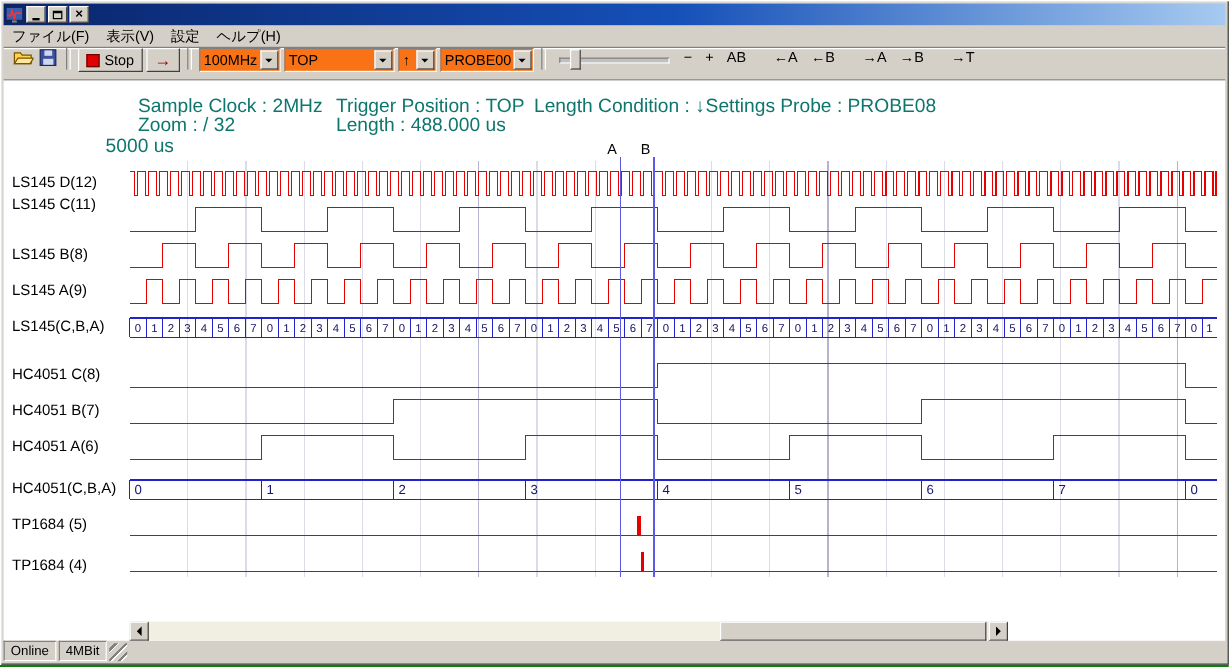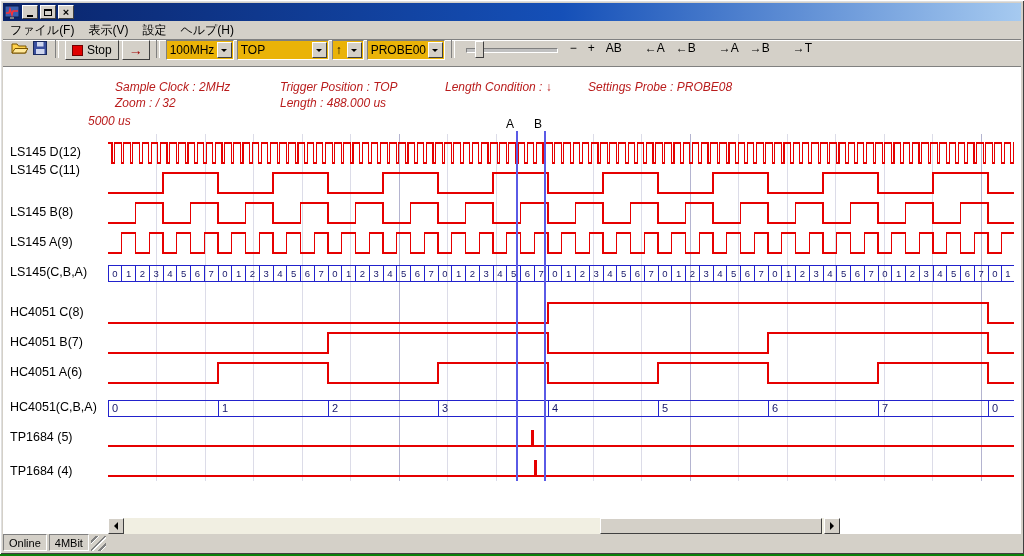--- a/index.html
+++ b/index.html
@@ -25,34 +25,34 @@
   .toolbar{position:absolute;left:3px;top:39px;right:3px;height:27px;display:flex;gap:3px;
            padding-left:7px;border-top:1px solid #808080;box-shadow:inset 0 1px 0 #fff;box-sizing:border-box;font-size:12px;}
   .tool-sep{width:2px;height:18px;border-left:1px solid #808080;border-right:1px solid #fff;margin:0 3px;flex:none;}
   .gap{width:9px;flex:none;}
   .tb-icon{width:18px;height:16px;flex:none;}
   .tb-btn{height:20px;display:flex;align-items:center;gap:4px;padding:0 6px;background:#d4d0c8;
           border:1px solid;border-color:#fff #404040 #404040 #fff;box-sizing:border-box;}
   .stop-square{width:9px;height:9px;background:#e00000;border:1px solid #700000;}
   .run-arrow{color:#a00000;font-weight:bold;font-size:14px;line-height:12px;}
   .flatbtn{padding:1px 4px;color:#000;}
-  .combo{height:20px;background:#eab308;border:1px solid;border-color:#808080 #fff #fff #808080;
+  .combo{height:20px;background:#f97316;border:1px solid;border-color:#808080 #fff #fff #808080;
          display:flex;align-items:center;box-sizing:border-box;flex:none;}
   .combo-text{flex:1;padding:0 3px;font-size:12px;white-space:nowrap;overflow:hidden;}
   .combo-arrow{width:15px;height:16px;margin-right:1px;background:#d4d0c8;border:1px solid;border-color:#fff #404040 #404040 #fff;
                display:flex;align-items:center;justify-content:center;box-sizing:border-box;}
   .tri-down{width:0;height:0;border:3.5px solid transparent;border-top-color:#000;margin-top:3px;}
   .slider{width:92px;height:18px;position:relative;margin:0 5px;flex:none;}
   .slider-track{position:absolute;left:0;right:0;top:8px;height:3px;background:#c0c0c0;
                 border:1px solid;border-color:#808080 #fff #fff #808080;}
   .slider-thumb{position:absolute;left:9px;top:1px;width:7px;height:15px;background:#d4d0c8;
                 border:1px solid;border-color:#fff #404040 #404040 #fff;}
   
   .main{position:absolute;left:3px;top:66px;right:3px;bottom:20px;background:#fff;overflow:hidden;border-top:1px solid #808080;}
-  .info{position:absolute;font-size:12px;color:#b91c1c;white-space:nowrap;font-style:italic;}
+  .info{position:absolute;font-size:16px;color:#0f766e;white-space:nowrap;}
   .chlabel{position:absolute;left:7px;height:16px;font-size:12.5px;color:#000;white-space:nowrap;}
   #wave-svg{position:absolute;left:0;top:0;}
   #wave-svg text{font-family:"Liberation Sans",sans-serif;}
   
   .hscroll{position:absolute;left:105px;bottom:0;width:732px;height:16px;background:#f1efe2;}
   .sb-btn{position:absolute;top:0;width:16px;height:16px;background:#d4d0c8;border:1px solid;
           border-color:#fff #404040 #404040 #fff;box-sizing:border-box;display:flex;align-items:center;justify-content:center;}
   .sb-left{left:0;} .sb-right{right:0;}
   .tri-left{width:0;height:0;border:4px solid transparent;border-right-color:#000;margin-left:-4px;}
   .tri-right{width:0;height:0;border:4px solid transparent;border-left-color:#000;margin-right:-4px;}

